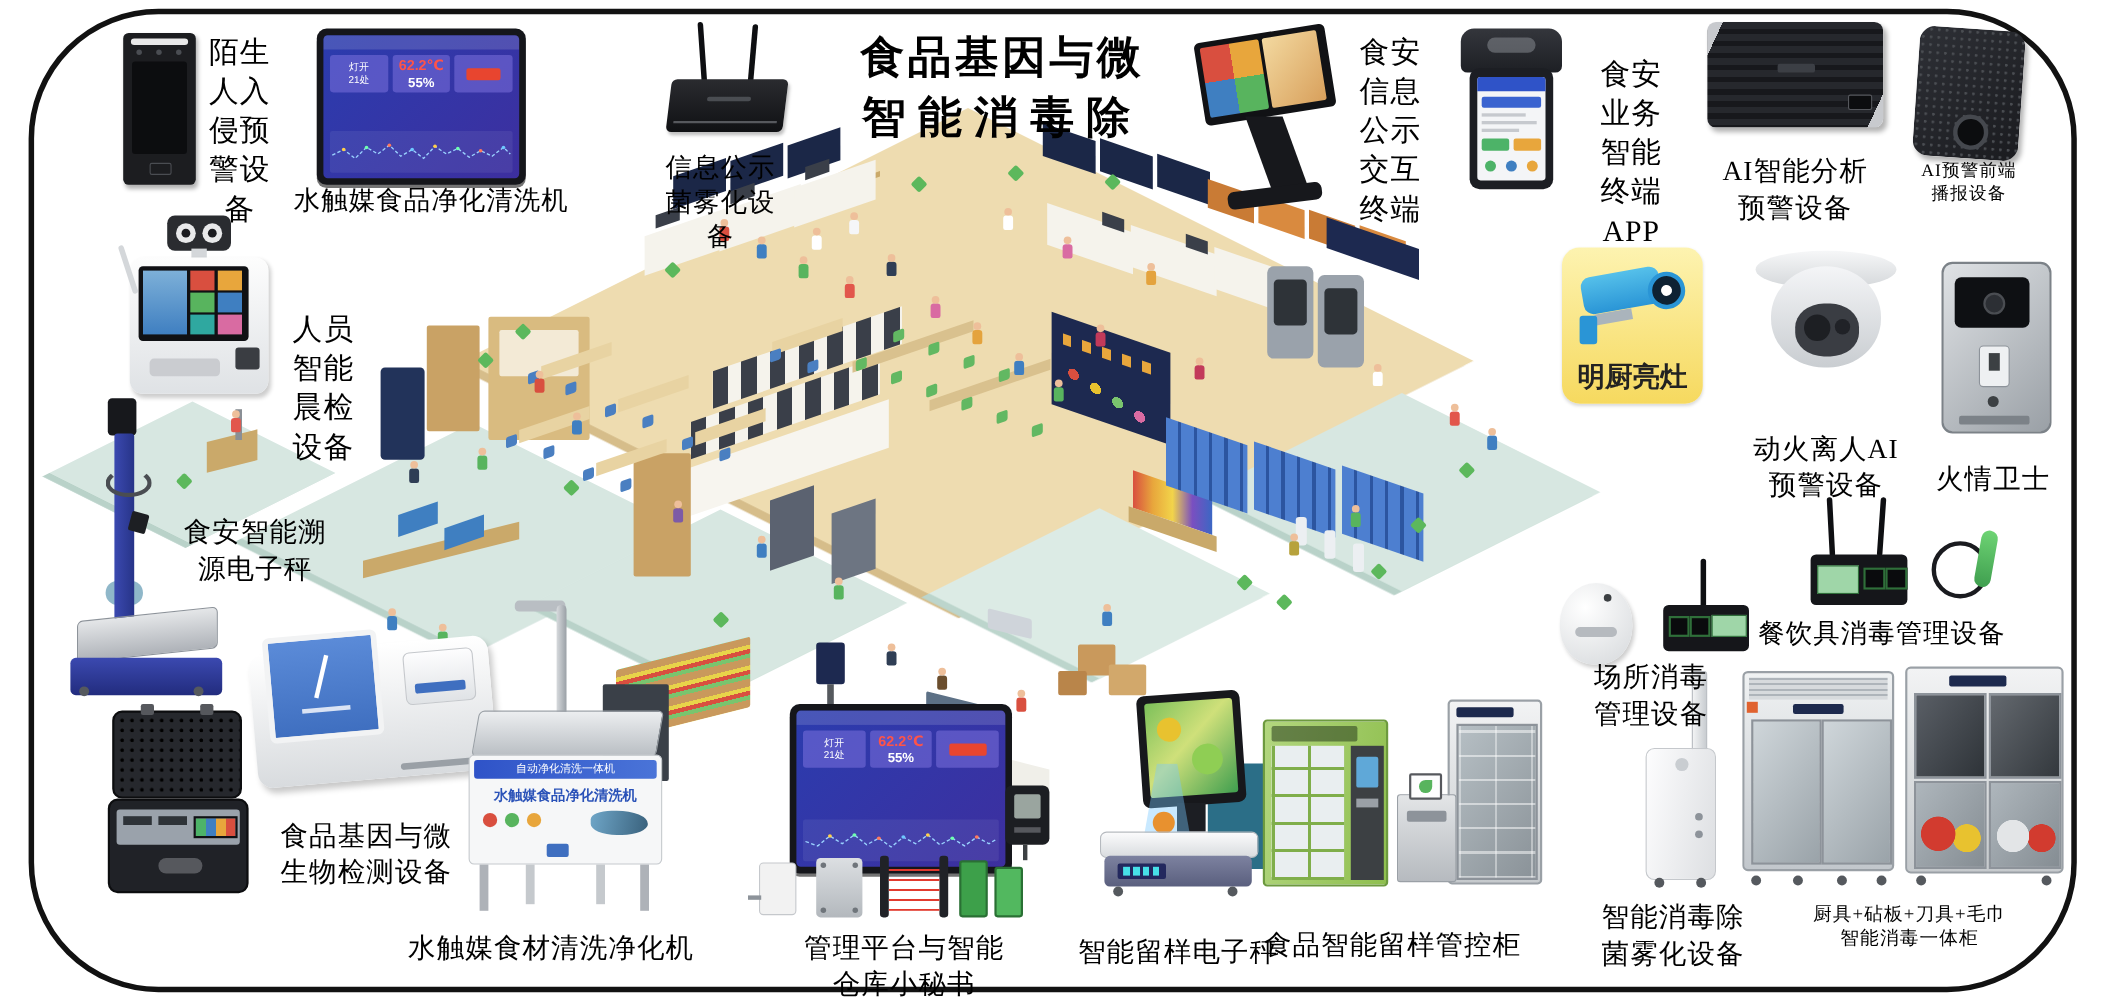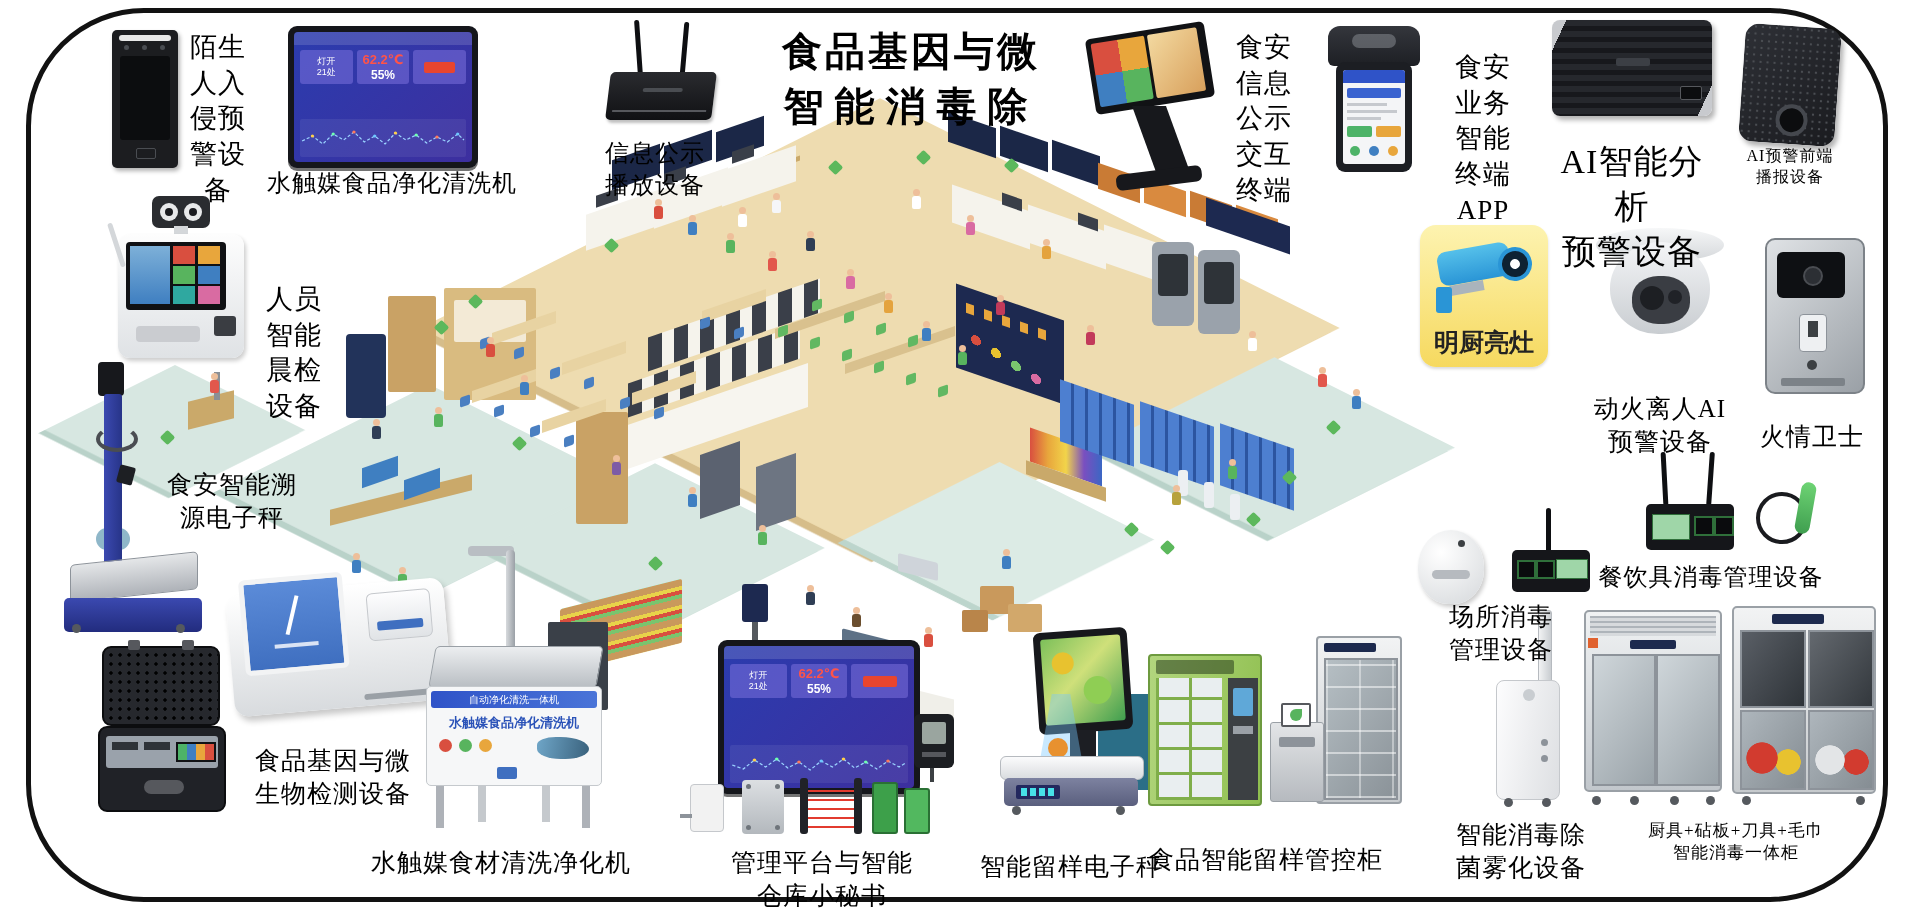--- a/index.html
+++ b/index.html
@@ -254,21 +254,21 @@
 
 <div class="dev" style="left:608px;top:20px;width:110px;height:105px">
   <div class="ant" style="left:28px;top:0;height:56px;transform:rotate(-4deg)"></div>
   <div class="ant" style="left:74px;top:2px;height:54px;transform:rotate(5deg)"></div>
   <div class="abs" style="left:0;top:52px;width:106px;height:48px;background:linear-gradient(#2a2b2f,#101114);border-radius:5px;transform:skewX(-7deg);box-shadow:2px 3px 3px rgba(0,0,0,.25)">
     <div class="abs" style="left:34px;top:16px;width:40px;height:4px;background:#4a4d52;border-radius:2px"></div>
     <div class="abs" style="left:6px;top:38px;width:94px;height:2px;background:#56585d"></div>
   </div>
 </div>
 <div class="label" style="left:596px;top:138px;width:118px;font-size:24px">信息公示
-播放设备</div>
+菌雾化设备</div>
 
 <div class="dev" style="left:1086px;top:24px;width:140px;height:178px">
   <div class="abs" style="left:4px;top:6px;width:120px;height:76px;background:#111215;border-radius:5px;transform:rotate(-9deg);padding:4px;box-sizing:border-box">
     <div class="abs" style="left:5px;top:5px;width:54px;height:64px;background:conic-gradient(#e8a63c 25%,#58b45e 0 50%,#3f7fc1 0 75%,#d94f3f 0);border-radius:2px"></div>
     <div class="abs" style="left:62px;top:5px;width:50px;height:64px;background:linear-gradient(135deg,#f3d9a0,#d8a05c);border-radius:2px"></div>
   </div>
   <div class="abs" style="left:58px;top:82px;width:34px;height:66px;background:#17181c;transform:skewX(20deg)"></div>
   <div class="abs" style="left:30px;top:146px;width:86px;height:16px;background:#17181c;border-radius:6px;transform:rotate(-7deg)"></div>
 </div>
 <div class="label" style="left:1232px;top:30px;width:64px;font-size:27px">食安
@@ -301,21 +301,21 @@
 智能
 终端
 APP</div>
 
 <div class="dev" style="left:1552px;top:20px;width:160px;height:96px;border-radius:8px;
      background:linear-gradient(115deg,#c8cace 0 7%,transparent 7%),linear-gradient(295deg,#c8cace 0 7%,transparent 7%),repeating-linear-gradient(180deg,#26282d 0 6px,#17181c 6px 11px);
      box-shadow:3px 4px 5px rgba(0,0,0,.3)">
   <div class="abs" style="left:64px;top:38px;width:34px;height:8px;background:#3c3f45;border-radius:2px"></div>
   <div class="abs" style="left:128px;top:66px;width:20px;height:12px;background:#0c0d0f;border:1px solid #56585d;border-radius:2px"></div>
 </div>
-<div class="label" style="left:1552px;top:140px;width:160px;font-size:34px">AI智能分析
+<div class="label" style="left:1552px;top:140px;width:160px;font-size:25px">AI智能分析
 预警设备</div>
 
 <div class="dev" style="left:1742px;top:26px;width:96px;height:118px;border-radius:14px;transform:rotate(4deg);
      background:radial-gradient(circle at 2px 2px,#4a4d52 1px,transparent 1.6px) 8px 8px/7px 7px,linear-gradient(135deg,#2e3036,#1a1b1f);
      box-shadow:3px 4px 5px rgba(0,0,0,.3)">
   <div class="abs" style="left:36px;top:78px;width:24px;height:24px;border-radius:50%;background:#0c0d0f;border:4px solid #45484e"></div>
 </div>
 <div class="label" style="left:1718px;top:145px;width:144px;font-size:16px">AI预警前端
 播报设备</div>
 

